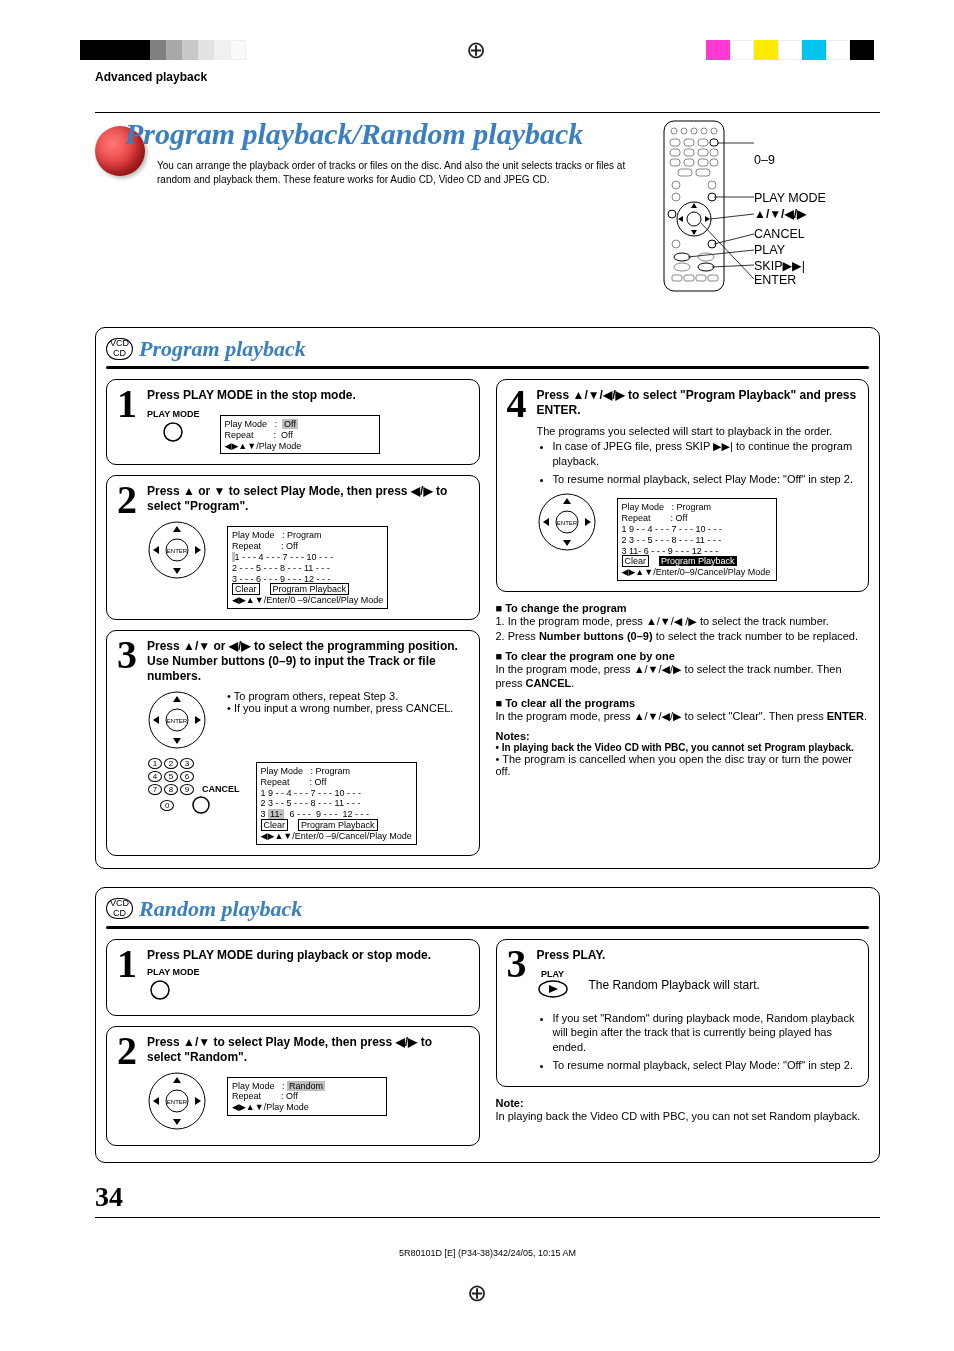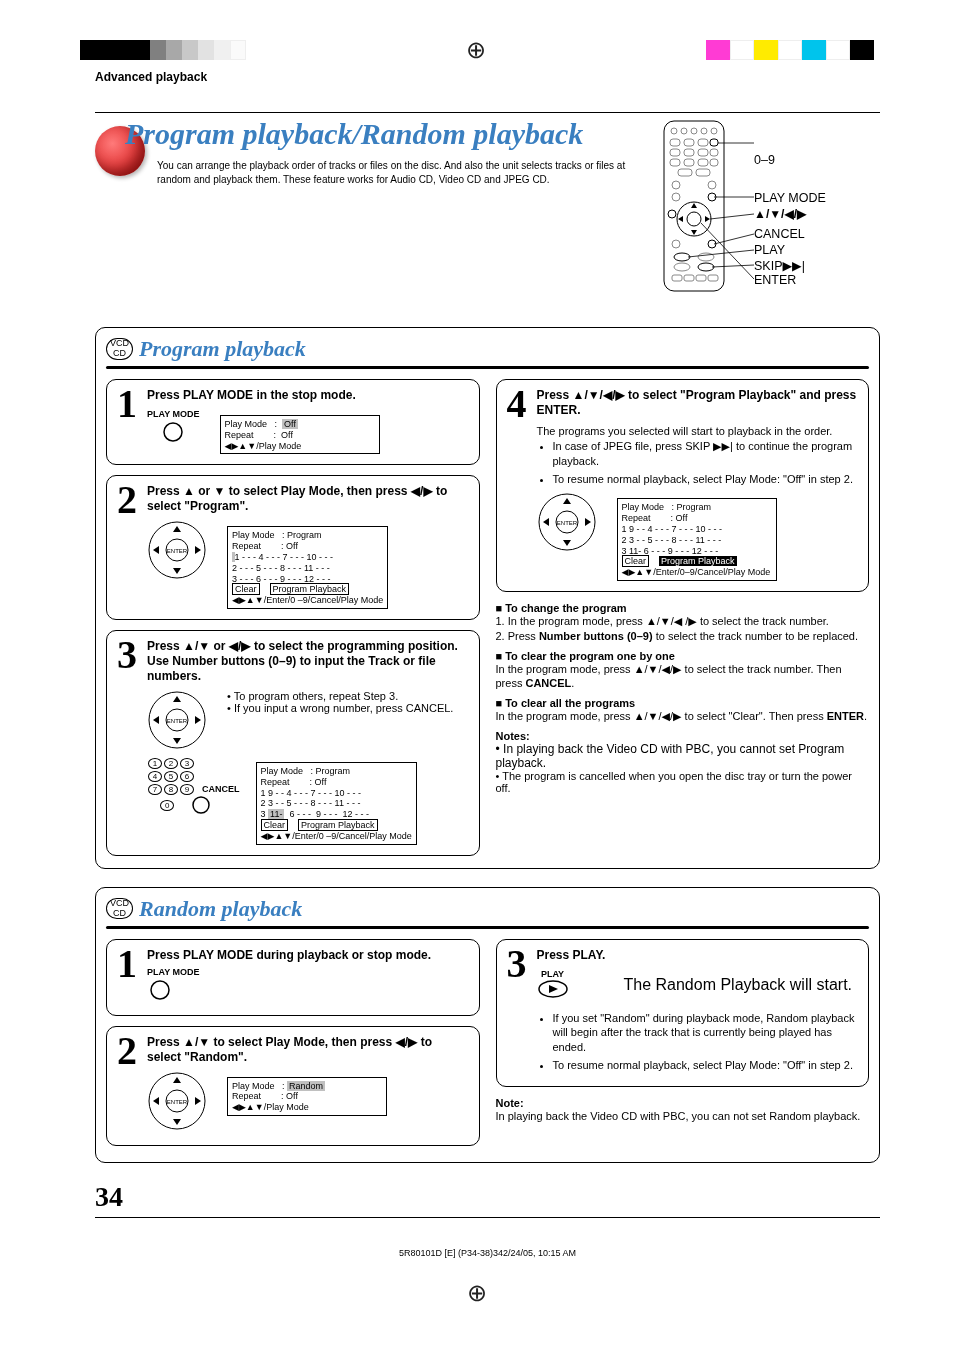--- a/index.html
+++ b/index.html
@@ -292,21 +292,21 @@
         </div>
 
         <div class="subh">To change the program</div>
         <div style="font-size:11px;line-height:1.35;">1. In the program mode, press ▲/▼/◀ /▶ to select the track number.</div>
         <div style="font-size:11px;line-height:1.35;">2. Press <b>Number buttons (0–9)</b> to select the track number to be replaced.</div>
         <div class="subh">To clear the program one by one</div>
         <div style="font-size:11px;line-height:1.35;">In the program mode, press ▲/▼/◀/▶ to select the track number. Then press <b>CANCEL</b>.</div>
         <div class="subh">To clear all the programs</div>
         <div style="font-size:11px;line-height:1.35;">In the program mode, press ▲/▼/◀/▶ to select "Clear". Then press <b>ENTER</b>.</div>
         <div class="notes-title">Notes:</div>
-        <div style="font-size:12px;">• <span>In playing back the Video CD with PBC, you cannot set Program playback.</span></div>
+        <div style="font-size:10px;font-weight:bold;">• <span>In playing back the Video CD with PBC, you cannot set Program playback.</span></div>
         <div style="font-size:11px;">• <span>The program is cancelled when you open the disc tray or turn the power off.</span></div>
       </div>
     </div>
     </div>
   </div>
 
   <div class="subsection">
     <div style="border:1px solid #000;border-radius:10px;padding:8px 10px 6px 10px;">
     <div class="sub-header">
       <span class="discs" style="white-space:pre;">VCD
@@ -359,21 +359,21 @@
             <div style="flex:1;">
               <div class="step-head">Press PLAY.</div>
               <div class="row-figs" style="align-items:center;">
                 <div style="text-align:center;">
                   <div class="tiny" style="font-weight:bold;">PLAY</div>
                   <svg width="32" height="20">
                         <ellipse cx="16" cy="10" rx="14" ry="8" fill="#fff" stroke="#000" stroke-width="1.5"></ellipse>
                         <path d="M12 6 l9 4 l-9 4 z" fill="#000"></path>
                       </svg>
                 </div>
-                <div style="font-size:16px;margin-left:35px;">The Random Playback will start.</div>
+                <div style="font-size:12px;">The Random Playback will start.</div>
               </div>
               <ul class="bullets" style="margin-top:10px;">
                 <li><span>If you set "Random" during playback mode, Random playback will begin after the track that is currently being played has ended.</span></li>
                 <li><span>To resume normal playback, select Play Mode: "Off" in step 2.</span></li>
               </ul>
             </div>
           </div>
         </div>
         <div class="notes-title">Note:</div>
         <div style="font-size:11px;line-height:1.35;">In playing back the Video CD with PBC, you can not set Random playback.</div>

